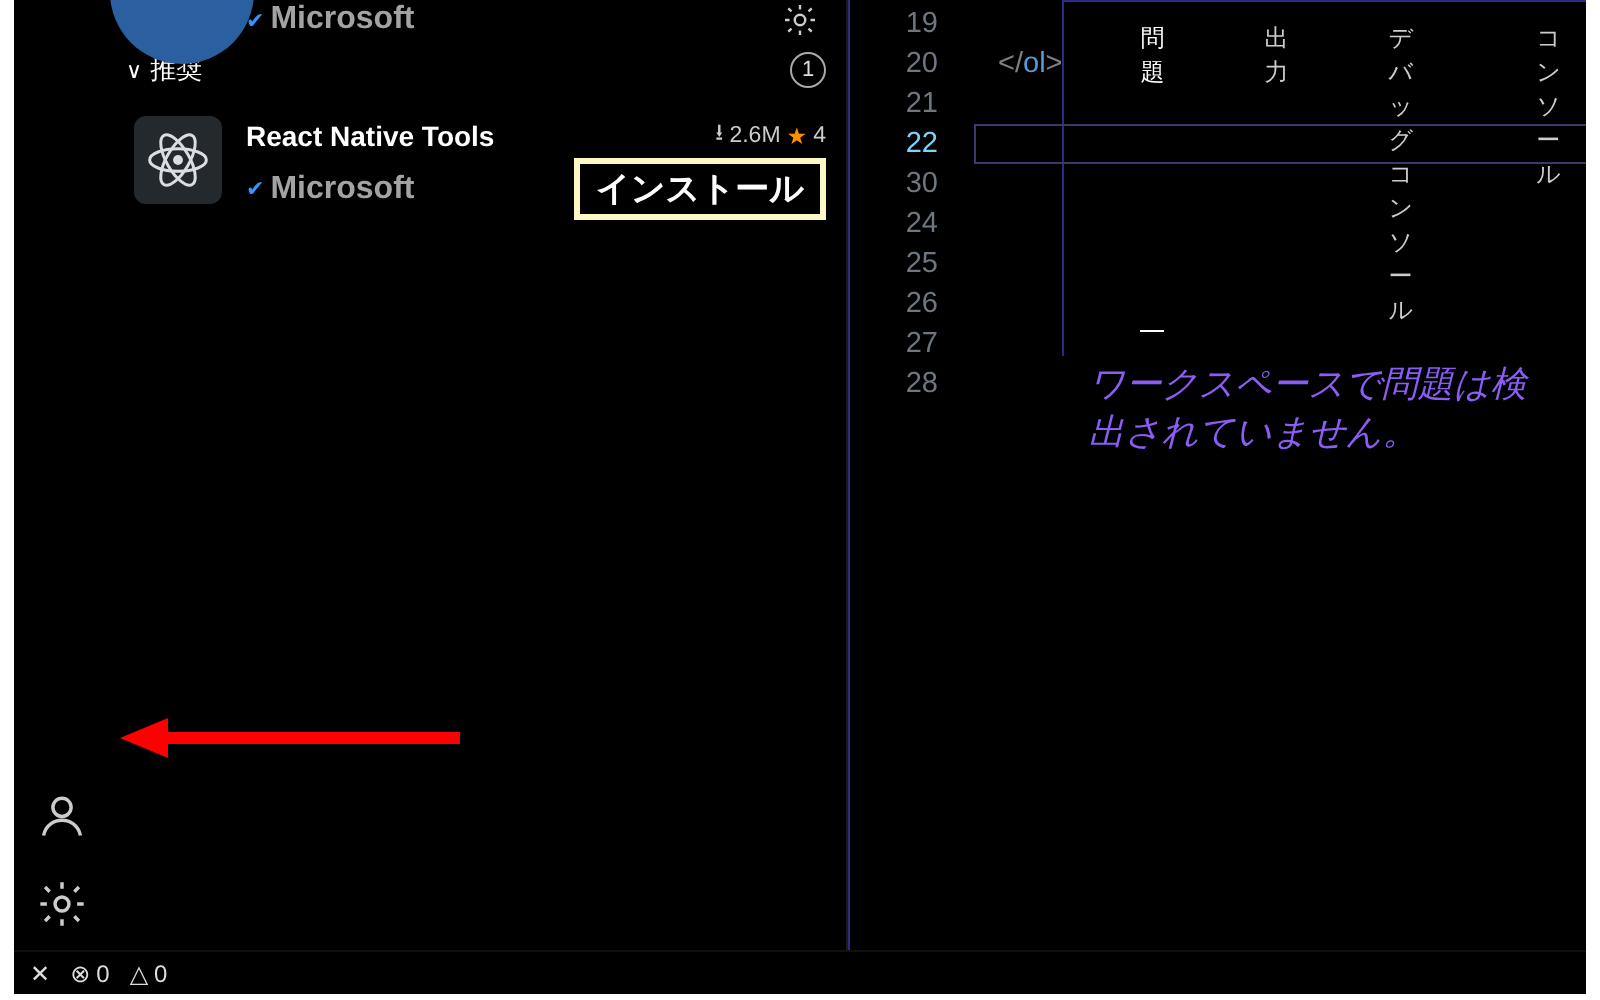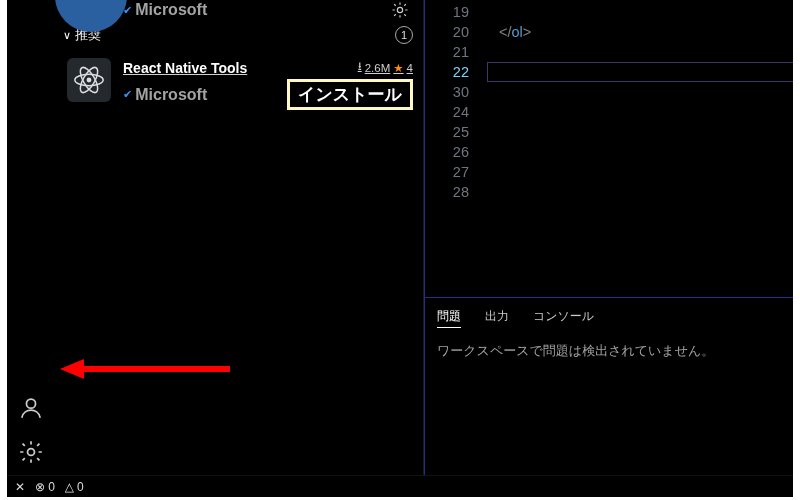--- a/index.html
+++ b/index.html
@@ -14,40 +14,40 @@
   .ver { color:#3794ff; font-size:11px; margin-right:3px;}
   .pub { color:#a3a3a3; font-weight:600; font-size:16px; }
   .gear-right { margin-left:auto; }
   .section-hdr { display:flex; align-items:center; padding:6px 10px 6px 8px; background:#000; color:#fff; font-size:13px; }
   .chev { margin-right:4px; font-size:11px;}
   .count-badge { width:18px; height:18px; border:1px solid #aaa; border-radius:50%; display:flex; align-items:center; justify-content:center; font-size:11px; color:#ddd; margin-left:auto;}
   .ext-item { display:flex; padding:8px 10px 8px 12px; gap:12px; }
   .ext-icon { width:44px; height:44px; border-radius:6px; background:#24292e; display:flex; align-items:center; justify-content:center; flex-shrink:0;}
   .ext-icon svg { width:34px; height:34px; }
   .ext-body { flex:1; overflow:hidden; }
-  .ext-title-row { display:flex; align-items:center;text-decoration:underline; }
+  .ext-title-row { display:flex; align-items:center; }
   .ext-title { color:#fff; font-weight:600; font-size:14px; }
   .ext-stats { margin-left:auto; font-size:11.5px; color:#ccc; display:flex; gap:3px; align-items:center;}
   .star { color:#ff8e00; }
   .ext-desc { color:#bcbcbc; font-size:13px; white-space:nowrap; overflow:hidden; text-overflow:ellipsis; margin-top:2px;}
   .ext-pub-row { display:flex; align-items:center; margin-top:2px;}
   .install-btn { margin-left:auto; border:3px solid #fef9c3; background:transparent; color:#fff; font-size:17px; padding:1px 8px; cursor:pointer;font-weight:bold;}
-  .editor { flex:1; background:#000; display:flex; flex-direction:column; }
+  .editor { flex:1; background:#000; display:flex; flex-direction:row; }
   .code-area { flex:1; border-left:1px solid #2a2a8a; display:flex; font-family:Consolas,monospace; font-size:14.5px; color:#d4d4d4; padding-top:2px;}
   .gutter { width:62px; text-align:right; color:#6e7681; padding-right:18px; line-height:20px;}
   .gutter div { height:20px; }
   .code { flex:1; line-height:20px; position:relative;}
   .code div { height:20px; }
   .cur-line { position:absolute; left:0; top:60px; width:320px; height:20px; border:1px solid #3a3a6a; }
   .t-brkt { color:#808080;} .t-tag { color:#569cd6;}
   .panel { border-top:1px solid #2a2a8a; border-left:1px solid #2a2a8a; background:#000; height:178px; padding:8px 12px;}
   .tabs { display:flex; gap:24px; font-size:12px; color:#ccc; margin-bottom:14px;}
-  .tab { cursor:pointer; padding:2px 0;}
+  .tab { cursor:pointer; padding:2px 0;margin-left:26px;}
   .tab.active { color:#fff; border-bottom:1px solid #fff;}
-  .panel-msg { font-size:13px; color:#a3a3a3;}
+  .panel-msg { font-size:18px; color:#8b5cf6;font-style:italic;}
   .statusbar { height:22px; background:#000; color:#ddd; display:flex; align-items:center; font-size:12px; padding:0 8px; gap:10px; border-top:1px solid #111;}
   .sb-item { display:flex; align-items:center; gap:3px;}
   .arrow { position:absolute; left:60px; top:359px; width:170px; height:20px; pointer-events:none;}
   .arrow-line { position:absolute; left:22px; top:7px; width:148px; height:6px; background:#ff0000;}
   .arrow-head { position:absolute; left:0; top:0; width:0; height:0; border-top:10px solid transparent; border-bottom:10px solid transparent; border-right:24px solid #ff0000;}
   .act-partial { position:absolute; left:48px; top:-40px; width:72px; height:72px; border-radius:50%; background:#2a5fa0;}
 </style>
 </head>
 <body>
 
@@ -141,20 +141,21 @@
             <div></div>
             <div></div>
             <div></div>
             <div></div>
         </div>
       </div>
       <div class="panel">
         <div class="tabs">
           <span class="tab active">問題</span>
           <span class="tab">出力</span>
+          <span class="tab">デバッグ コンソール</span>
           <span class="tab">コンソール</span>
         </div>
         <div class="panel-msg">ワークスペースで問題は検出されていません。</div>
       </div>
     </div>
   </div>
 
   <div class="statusbar">
     <span class="sb-item">
         <span>✕</span>

